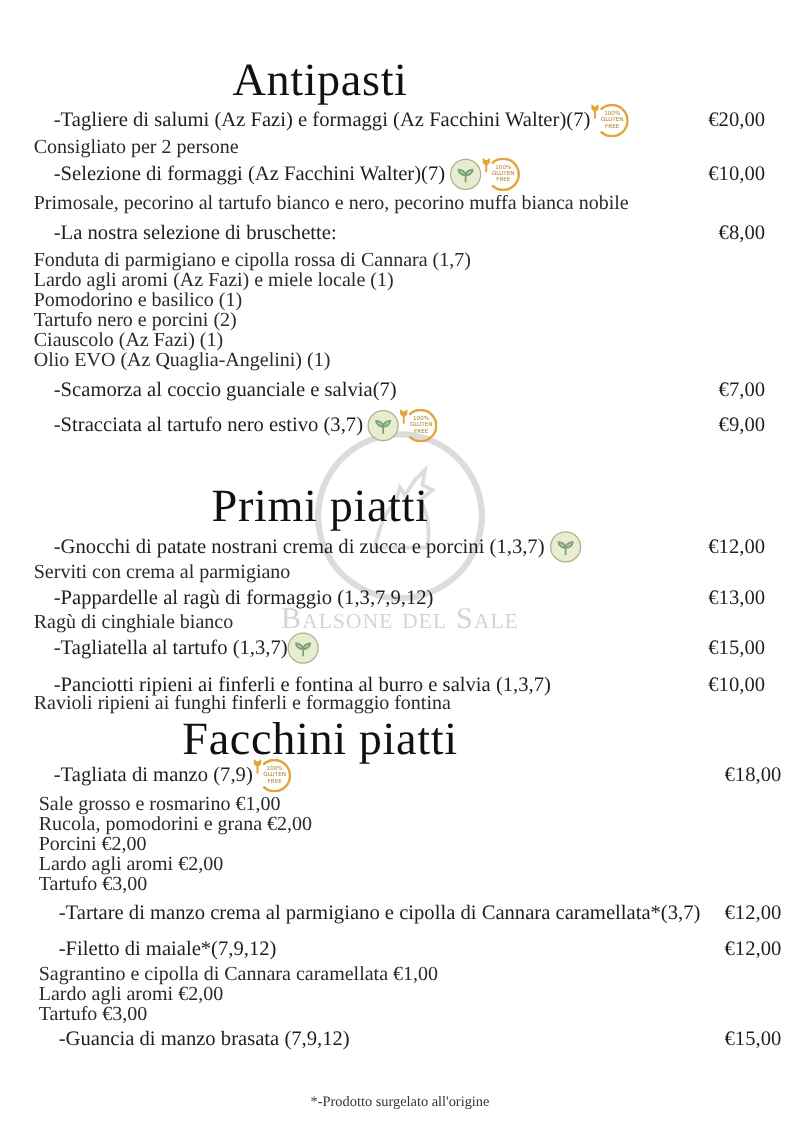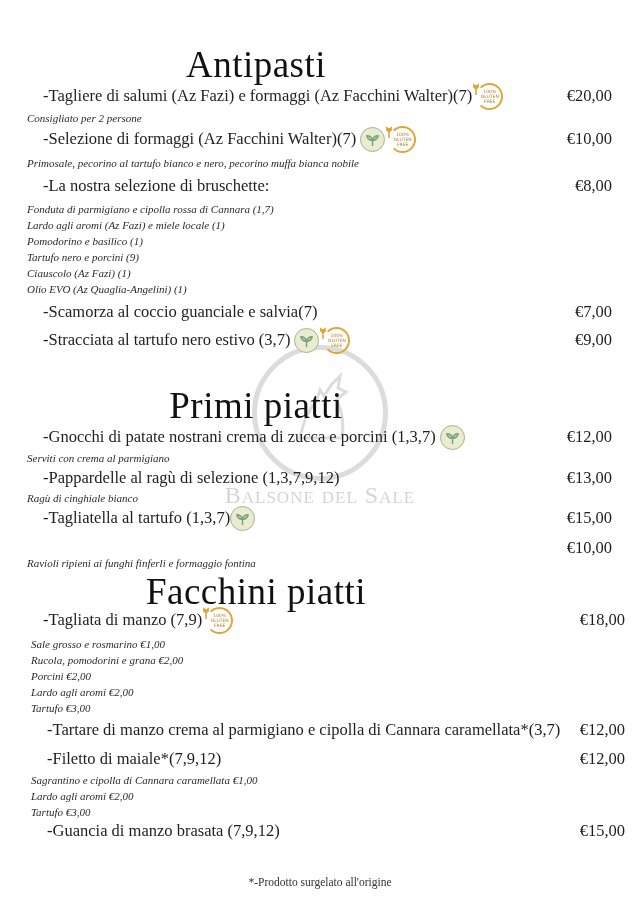--- a/index.html
+++ b/index.html
@@ -18,22 +18,22 @@
   .row{position:absolute;left:27px;right:28px;height:24px;display:flex;align-items:center;}
   .item-name{font-family:"Liberation Serif",serif;font-size:16.5px;color:#1e1e1e;white-space:nowrap;margin-left:16px;}
   .price{position:absolute;right:0;font-family:"Liberation Serif",serif;font-size:16.5px;color:#1e1e1e;}
   .icons{display:inline-flex;align-items:center;gap:4px;margin-left:4px;}
   .veg{width:25px;height:25px;border-radius:50%;background:#e9ecd0;border:1.5px solid #a8b48c;
        box-sizing:border-box;display:flex;align-items:center;justify-content:center;}
   .gf{width:27px;height:27px;border-radius:50%;border:2px solid #e2a53a;border-left-color:transparent;
       box-sizing:border-box;position:relative;display:flex;align-items:center;justify-content:center;
       font-family:"DejaVu Sans",sans-serif;font-size:4.5px;line-height:5px;color:#b07a22;text-align:center;}
   .gf .wheat{position:absolute;left:-5px;top:-2px;width:6px;height:12px;}
-  .sub{position:absolute;left:27px;font-family:"Liberation Serif",serif;font-size:11px;color:#2a2a2a;
-       line-height:16px;white-space:nowrap;font-style:italic;}
+  .sub{position:absolute;left:27px;font-family:"Liberation Serif",serif;font-size:16px;color:#2a2a2a;
+       line-height:16px;white-space:nowrap;}
   .footnote{position:absolute;left:0;width:640px;top:876px;text-align:center;
             font-family:"Liberation Serif",serif;font-size:11.5px;color:#333;}
 </style>
 </head>
 <body>
 
 <div class="watermark">
   <div class="wm-circle"></div>
   <svg class="wm-wolf" viewBox="0 0 70 70">
     <path d="M10 68 C14 50 18 40 26 32 L30 20 L34 26 L42 14 L50 6 L48 18 L56 22 L46 30 C52 40 54 54 52 68 Z" fill="none" stroke="#dcdcdc" stroke-width="3"></path>
@@ -70,21 +70,21 @@
 </div>
 <div class="sub" style="top:155px">Primosale, pecorino al tartufo bianco e nero, pecorino muffa bianca nobile</div>
 
 <div class="row" style="top:174px">
   <span class="item-name">-La nostra selezione di bruschette:</span>
   <span class="price">€8,00</span>
 </div>
 <div class="sub" style="top:201px">Fonduta di parmigiano e cipolla rossa di Cannara (1,7)</div>
 <div class="sub" style="top:217px">Lardo agli aromi (Az Fazi) e miele locale (1)</div>
 <div class="sub" style="top:233px">Pomodorino e basilico (1)</div>
-<div class="sub" style="top:249px">Tartufo nero e porcini (9)</div>
+<div class="sub" style="top:249px">Tartufo nero e porcini (2)</div>
 <div class="sub" style="top:265px">Ciauscolo (Az Fazi) (1)</div>
 <div class="sub" style="top:281px">Olio EVO (Az Quaglia-Angelini) (1)</div>
 
 <div class="row" style="top:300px">
   <span class="item-name">-Scamorza al coccio guanciale e salvia(7)</span>
   <span class="price">€7,00</span>
 </div>
 
 <div class="row" style="top:328px">
   <span class="item-name">-Stracciata al tartufo nero estivo (3,7)</span>
@@ -110,38 +110,39 @@
         <svg width="15" height="15" viewBox="0 0 16 16">
           <path d="M8 15 L8 8 M8 9 C4 9 2 6 2 4 C5 4 8 6 8 9 M8 9 C12 9 14 6 14 4 C11 4 8 6 8 9" stroke="#7aa07a" stroke-width="1.5" fill="#b7cfa5"></path>
         </svg>
       </span>
   </span>
   <span class="price">€12,00</span>
 </div>
 <div class="sub" style="top:450px">Serviti con crema al parmigiano</div>
 
 <div class="row" style="top:466px">
-  <span class="item-name">-Pappardelle al ragù di selezione (1,3,7,9,12)</span>
+  <span class="item-name">-Pappardelle al ragù di formaggio (1,3,7,9,12)</span>
   <span class="price">€13,00</span>
 </div>
 <div class="sub" style="top:490px">Ragù di cinghiale bianco</div>
 
 <div class="row" style="top:506px">
   <span class="item-name">-Tagliatella al tartufo (1,3,7)</span>
   <span class="icons" style="margin-left:0">
     <span class="veg">
         <svg width="15" height="15" viewBox="0 0 16 16">
           <path d="M8 15 L8 8 M8 9 C4 9 2 6 2 4 C5 4 8 6 8 9 M8 9 C12 9 14 6 14 4 C11 4 8 6 8 9" stroke="#7aa07a" stroke-width="1.5" fill="#b7cfa5"></path>
         </svg>
       </span>
   </span>
   <span class="price">€15,00</span>
 </div>
 
 <div class="row" style="top:536px">
+  <span class="item-name">-Panciotti ripieni ai finferli e fontina al burro e salvia (1,3,7)</span>
   <span class="price">€10,00</span>
 </div>
 <div class="sub" style="top:555px">Ravioli ripieni ai funghi finferli e formaggio fontina</div>
 
 <h1 class="heading" style="top:572px">Facchini piatti</h1>
 
 <div class="row" style="top:608px">
   <span class="item-name">-Tagliata di manzo (7,9)</span>
   <span class="icons">
     <span class="gf"><svg class="wheat" viewBox="0 0 6 12">

